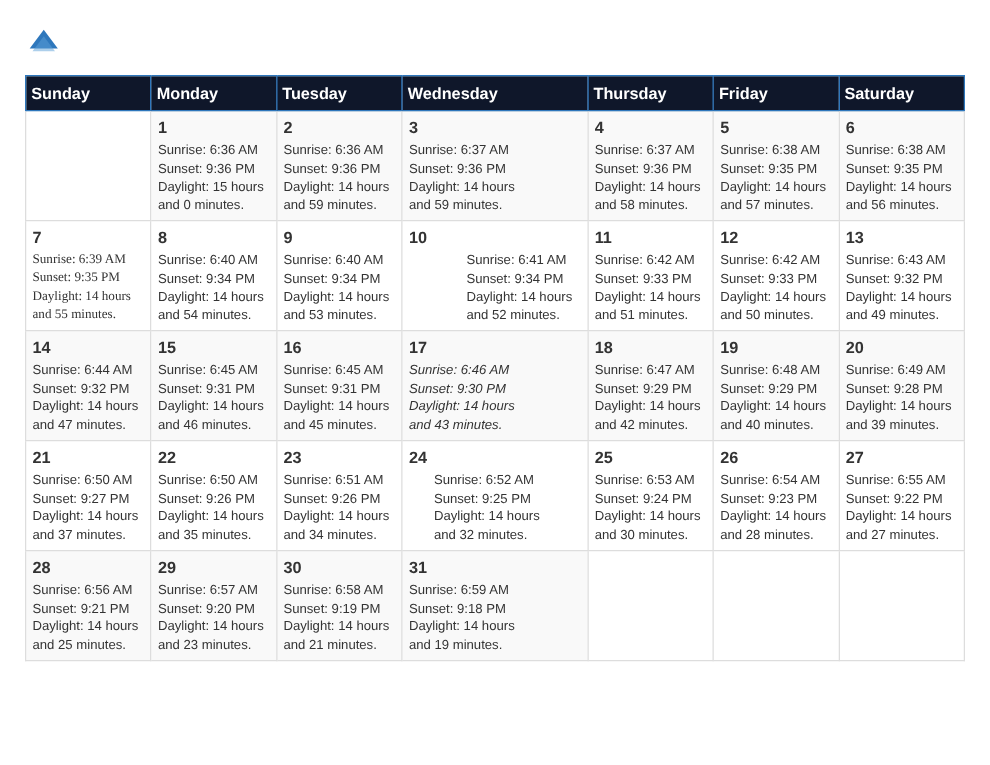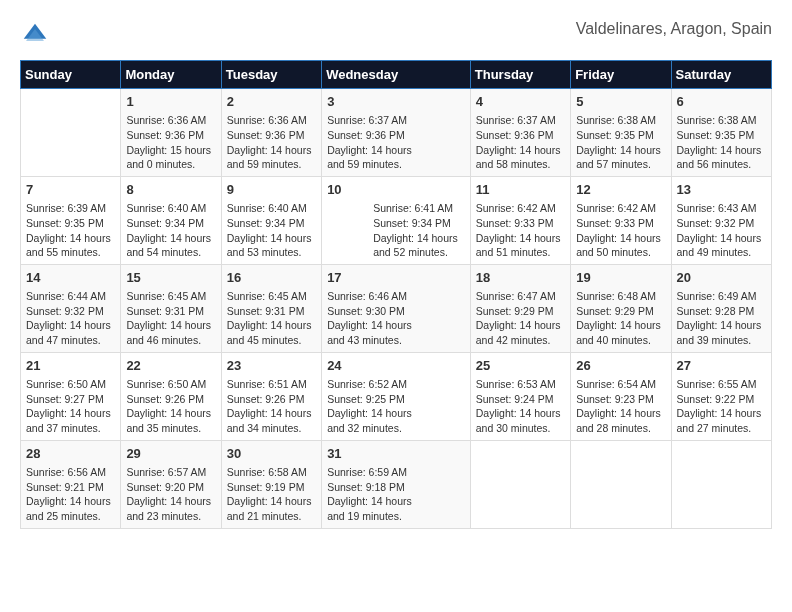--- a/index.html
+++ b/index.html
@@ -94,21 +94,20 @@
 <body>
 
 <div class="header">
   <div class="logo">
     <svg class="logo-icon" viewBox="0 0 40 40">
       <polygon points="20,5 35,25 5,25" fill="#2e77bc"></polygon>
       <polygon points="20,12 32,28 8,28" fill="#5ba0d8" opacity="0.5"></polygon>
     </svg>
   </div>
   <div class="title-block">
-    <div class="location">Valdelinares, Aragon, Spain</div>
   </div>
 </div>
 
 <table>
   <thead>
     <tr>
     <th>Sunday</th>
         <th>Monday</th>
         <th>Tuesday</th>
         <th>Wednesday</th>
@@ -159,21 +158,21 @@
           <div class="day-number">6</div>
           <div class="day-info" style="white-space: pre-line;">Sunrise: 6:38 AM
 Sunset: 9:35 PM
 Daylight: 14 hours
 and 56 minutes.</div>
         </td>
       </tr>
       <tr>
         <td>
           <div class="day-number">7</div>
-          <div class="day-info" style="white-space: pre-line;">Sunrise: 6:39 AM
+          <div class="day-info" style="white-space: pre-line; font-family: Liberation Serif, serif;">Sunrise: 6:39 AM
 Sunset: 9:35 PM
 Daylight: 14 hours
 and 55 minutes.</div>
         </td>
         <td>
           <div class="day-number">8</div>
           <div class="day-info" style="white-space: pre-line;">Sunrise: 6:40 AM
 Sunset: 9:34 PM
 Daylight: 14 hours
 and 54 minutes.</div>
@@ -231,21 +230,21 @@
         </td>
         <td>
           <div class="day-number">16</div>
           <div class="day-info" style="white-space: pre-line;">Sunrise: 6:45 AM
 Sunset: 9:31 PM
 Daylight: 14 hours
 and 45 minutes.</div>
         </td>
         <td>
           <div class="day-number">17</div>
-          <div class="day-info" style="white-space: pre-line;">Sunrise: 6:46 AM
+          <div class="day-info" style="white-space: pre-line; font-style: italic;">Sunrise: 6:46 AM
 Sunset: 9:30 PM
 Daylight: 14 hours
 and 43 minutes.</div>
         </td>
         <td>
           <div class="day-number">18</div>
           <div class="day-info" style="white-space: pre-line;">Sunrise: 6:47 AM
 Sunset: 9:29 PM
 Daylight: 14 hours
 and 42 minutes.</div>
@@ -282,21 +281,21 @@
         </td>
         <td>
           <div class="day-number">23</div>
           <div class="day-info" style="white-space: pre-line;">Sunrise: 6:51 AM
 Sunset: 9:26 PM
 Daylight: 14 hours
 and 34 minutes.</div>
         </td>
         <td>
           <div class="day-number">24</div>
-          <div class="day-info" style="white-space: pre-line;">Sunrise: 6:52 AM
+          <div class="day-info" style="white-space: pre-line; margin-left: 20px;">Sunrise: 6:52 AM
 Sunset: 9:25 PM
 Daylight: 14 hours
 and 32 minutes.</div>
         </td>
         <td>
           <div class="day-number">25</div>
           <div class="day-info" style="white-space: pre-line;">Sunrise: 6:53 AM
 Sunset: 9:24 PM
 Daylight: 14 hours
 and 30 minutes.</div>

